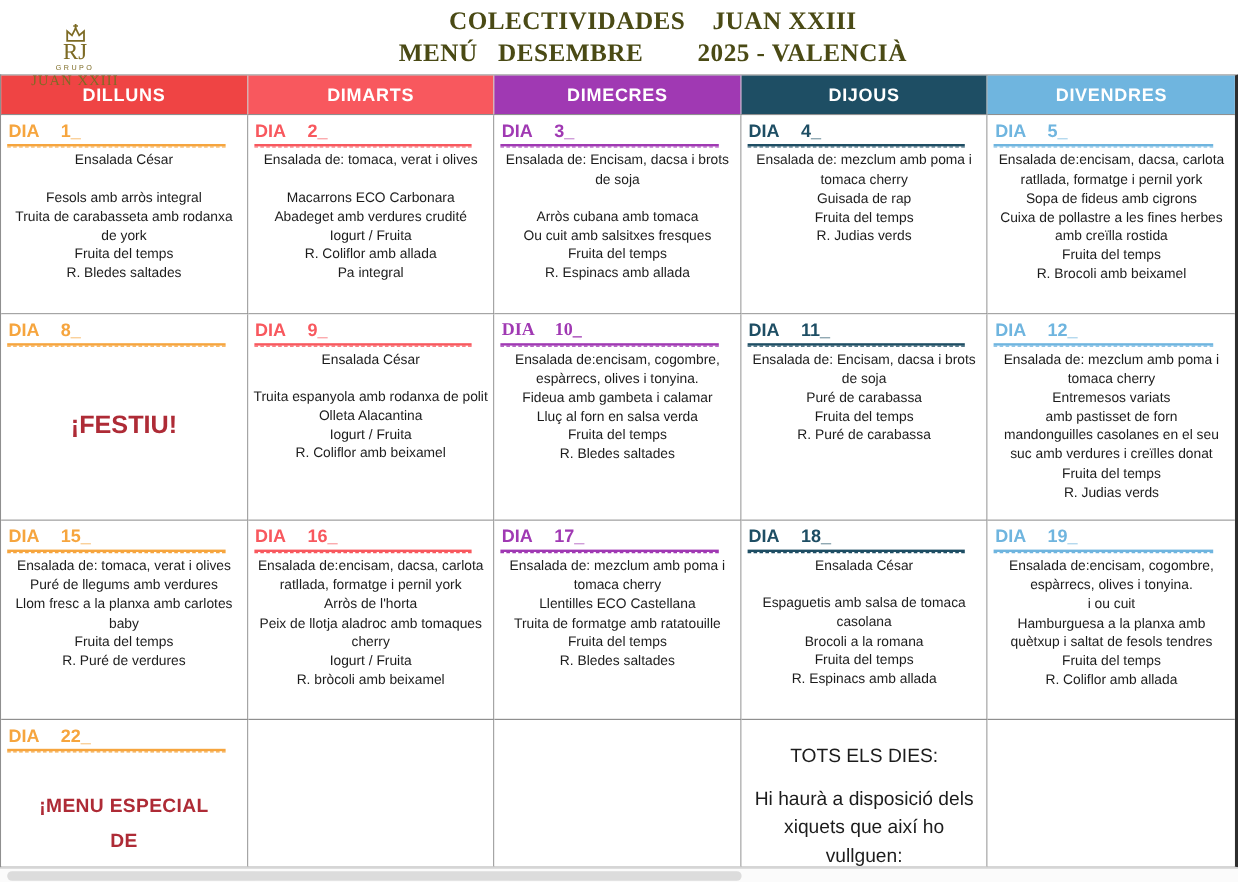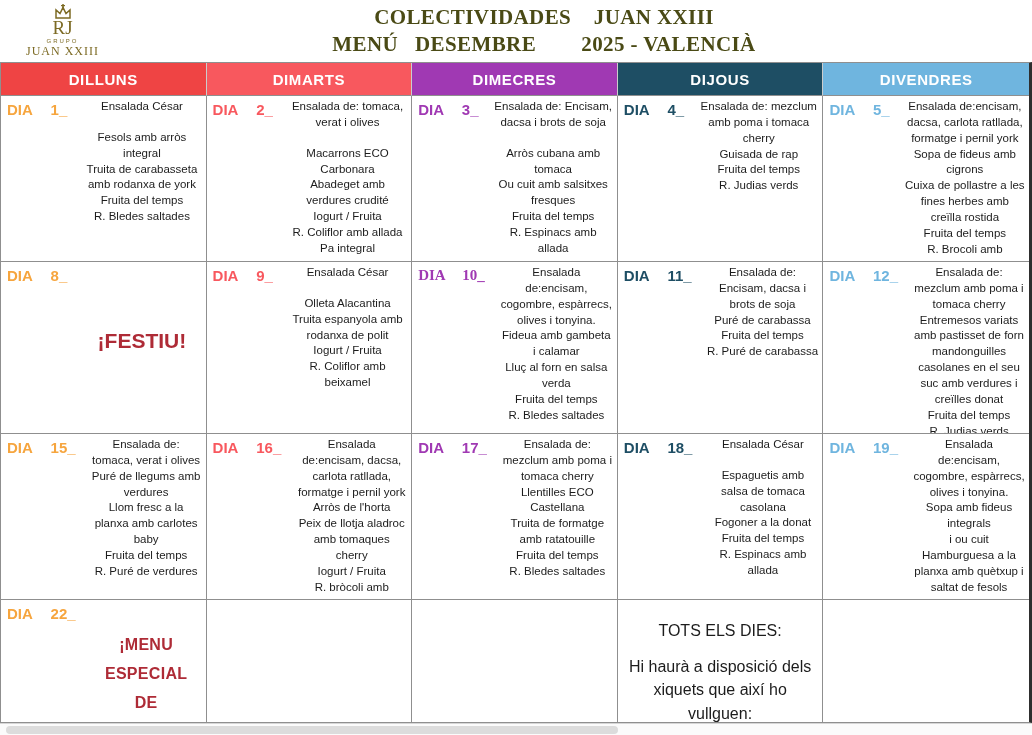--- a/index.html
+++ b/index.html
@@ -2,21 +2,21 @@
 <html><head>
 <meta charset="utf-8">
 <style>
   * { box-sizing: border-box; margin: 0; padding: 0; }
   body {
     width: 1032px; height: 735px; overflow: hidden;
     background: #ffffff;
     font-family: "Liberation Sans", sans-serif;
   }
   .top { height: 62px; position: relative; }
-  .logo { position: absolute; left: 26px; top: 4px; text-align: center; color: #7d6b25; }
+  .logo { position: absolute; left: 26px; top: 20px; text-align: center; color: #7d6b25; }
   .logo-crown { height: 16px; }
   .logo-rj { font-family: "Liberation Serif", serif; font-size: 19px; line-height: 15px; }
   .logo-grupo { font-size: 6px; letter-spacing: 2px; margin-top: 3px; }
   .logo-name { font-family: "Liberation Serif", serif; font-size: 12px; letter-spacing: 1px; }
   .titles {
     position: absolute; left: 0; right: 0; top: 5px; text-align: center;
     transform: translateX(28px);
     color: #4a4a15; font-family: "Liberation Serif", serif; font-weight: bold;
   }
   .t1 { font-size: 21px; white-space: pre; letter-spacing: .4px; }
@@ -32,21 +32,21 @@
     border-bottom: 1px solid #8f8f8f;
   }
   .wd {
     display: flex; align-items: center; justify-content: center;
     color: #ffffff; font-weight: bold; font-size: 15px; letter-spacing: .6px;
     border-right: 1px solid #cccccc; border-bottom: 1px solid #8f8f8f;
   }
   .grid > :nth-child(5n) { border-right: none; }
   .cell {
     border-right: 1px solid #8f8f8f; border-bottom: 1px solid #8f8f8f;
-    padding: 3px 4px 2px; display: flex; flex-direction: row; overflow: hidden;
+    padding: 3px 4px 2px; display: flex; flex-direction: column; overflow: hidden;
     background: #ffffff;
   }
   .grid > :nth-last-child(-n+5) { border-bottom: none; }
   .dia { font-size: 15px; font-weight: 800; white-space: pre; word-spacing: 5px; padding: 2px 0 1px 2px; }
   .rule { height: 2px; border-top: 2px solid; border-bottom: 1px dashed; margin: 1px 14px 4px 1px; }
   .lines { text-align: center; font-size: 11.5px; line-height: 1.38; color: #1c1c1c; }
   .line.blank { height: 15px; }
   .special { text-align: center; font-weight: bold; }
   .cell.festiu .special { flex: 1; display: flex; align-items: center; justify-content: center; font-size: 21px; padding-bottom: 14px; }
   .cell.nadal .special { margin-top: 28px; font-size: 16px; line-height: 1.8; letter-spacing: .3px; }
@@ -150,22 +150,22 @@
           <div>¡FESTIU!</div>
         </div>
       </div>
     </div>
     <div class="cell">
       <div class="dia" style="color: rgb(248, 88, 94);">DIA  9_</div>
       <div class="rule" style="border-top-color: rgb(248, 88, 94); border-bottom-color: rgb(248, 88, 94);"></div>
       <div class="lines">
         <div class="line">Ensalada César</div>
         <div class="line blank">&nbsp;</div>
+        <div class="line">Truita espanyola amb rodanxa de polit</div>
         <div class="line">Olleta Alacantina</div>
-        <div class="line">Truita espanyola amb rodanxa de polit</div>
         <div class="line">Iogurt / Fruita</div>
         <div class="line">R. Coliflor amb beixamel</div>
       </div>
     </div>
     <div class="cell">
       <div class="dia" style="color: rgb(160, 57, 179); font-family: Liberation Serif, serif;">DIA  10_</div>
       <div class="rule" style="border-top-color: rgb(160, 57, 179); border-bottom-color: rgb(160, 57, 179);"></div>
       <div class="lines">
         <div class="line">Ensalada de:encisam, cogombre, espàrrecs, olives i tonyina.</div>
         <div class="line">Fideua amb gambeta i calamar</div>
@@ -229,31 +229,30 @@
         <div class="line">R. Bledes saltades</div>
       </div>
     </div>
     <div class="cell">
       <div class="dia" style="color: rgb(30, 78, 100);">DIA  18_</div>
       <div class="rule" style="border-top-color: rgb(30, 78, 100); border-bottom-color: rgb(30, 78, 100);"></div>
       <div class="lines">
         <div class="line">Ensalada César</div>
         <div class="line blank">&nbsp;</div>
         <div class="line">Espaguetis amb salsa de tomaca casolana</div>
-        <div class="line">Fogoner a la donat</div>
+        <div class="line">Brocoli a la romana</div>
         <div class="line">Fruita del temps</div>
         <div class="line">R. Espinacs amb allada</div>
       </div>
     </div>
     <div class="cell">
       <div class="dia" style="color: rgb(111, 181, 223);">DIA  19_</div>
       <div class="rule" style="border-top-color: rgb(111, 181, 223); border-bottom-color: rgb(111, 181, 223);"></div>
       <div class="lines">
         <div class="line">Ensalada de:encisam, cogombre, espàrrecs, olives i tonyina.</div>
-        <div class="line">Sopa amb fideus integrals</div>
         <div class="line">i ou cuit</div>
         <div class="line">Hamburguesa a la planxa amb quètxup i saltat de fesols tendres</div>
         <div class="line">Fruita del temps</div>
         <div class="line">R. Coliflor amb allada</div>
       </div>
     </div>
     <div class="cell nadal">
       <div class="dia" style="color: rgb(246, 165, 62);">DIA  22_</div>
       <div class="rule" style="border-top-color: rgb(246, 165, 62); border-bottom-color: rgb(246, 165, 62);"></div>
       <div class="special" style="color: rgb(174, 43, 54);">

